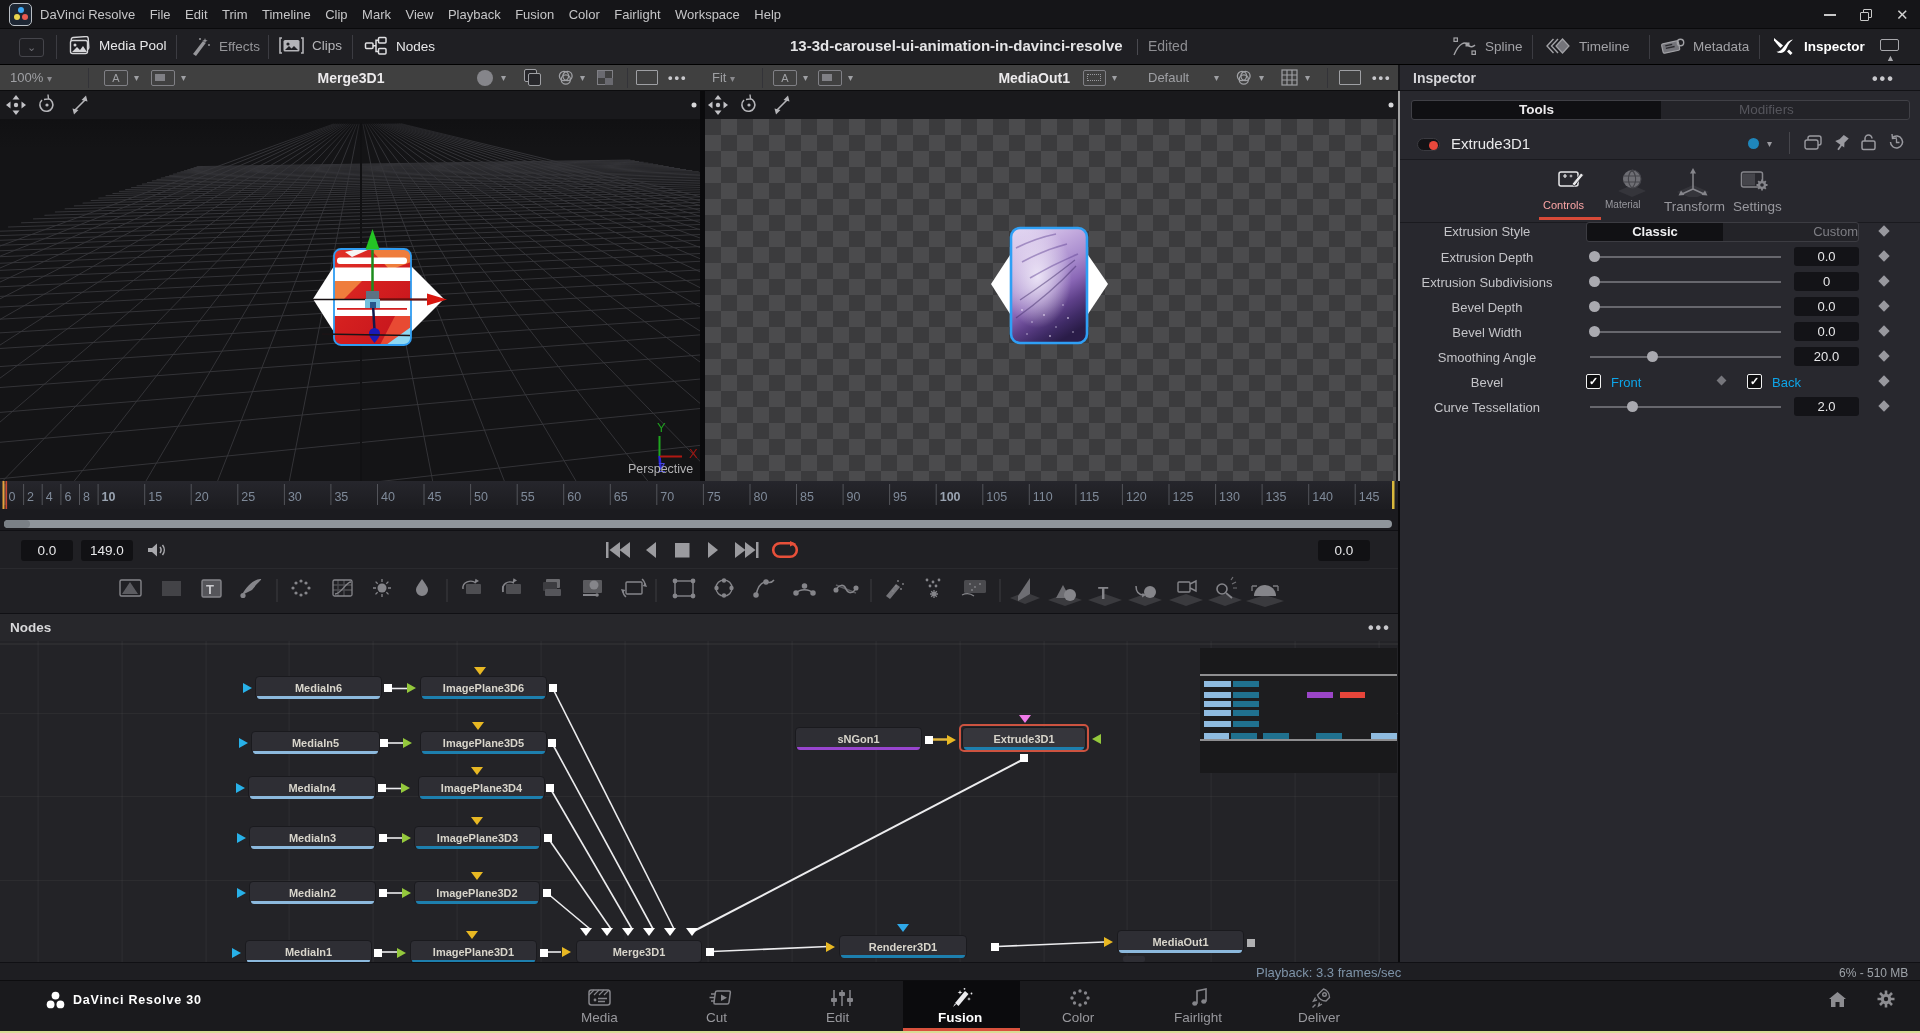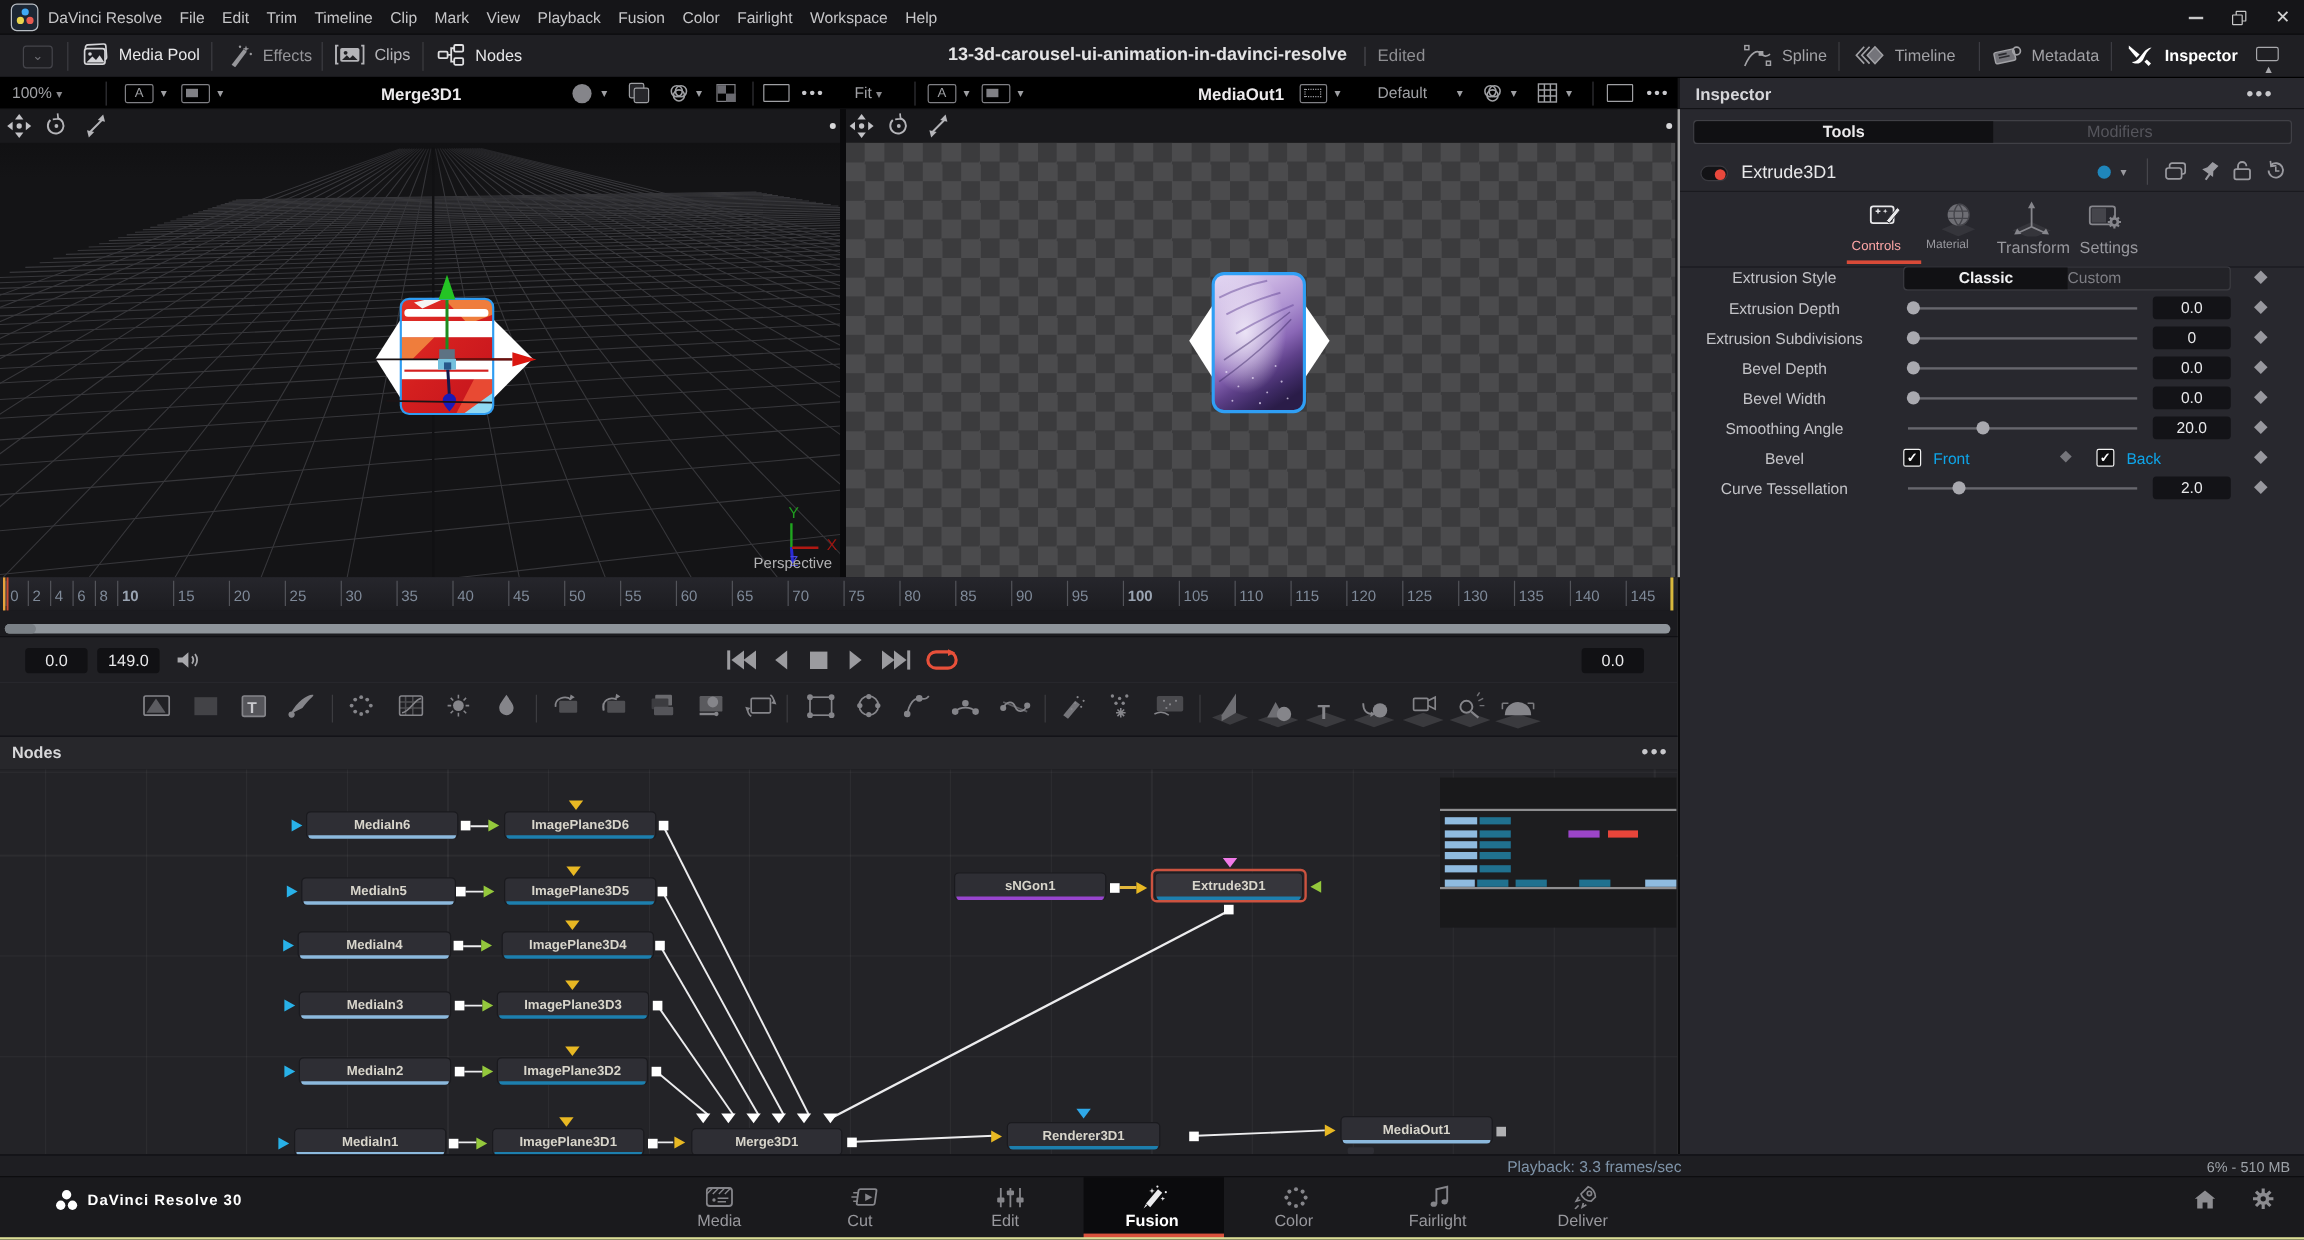--- a/index.html
+++ b/index.html
@@ -145,21 +145,21 @@
           <path d="M21 3.5c-2.8.4-5 2-6.5 4l-4 5c-1.5 2-3.5 3-6 3.2 2 1.6 5 1.8 7.2.3 1.8-1.2 2.6-3 3.4-4.8.9-2.2 2.6-5 5.9-7.7z"></path>
           <path d="M17 13.5l3.5 3.5-2 2-3.5-3.5z"></path>
         </g>
       </svg>
   <span style="font-weight:700">Inspector</span>
     </div>
  <div class="abs" style="left:1880px;top:10px;width:19px;height:12px;border:1.4px solid #a8a8ac;border-radius:2px"></div>
  <div class="abs" style="left:1886px;top:24px;color:#a8a8ac;font-size:9px">▲</div>
 </div>
 
-<div class="abs" style="left:0;top:65px;width:1398px;height:26px;background:#000000;border-bottom:1px solid #0c0c0e;color:#9fa0a4;font-size:13px">
+<div class="abs" style="left:0;top:65px;width:1398px;height:26px;background:#404040;border-bottom:1px solid #0c0c0e;color:#9fa0a4;font-size:13px">
  <div class="abs" style="left:10px;top:5px">100% <span style="font-size:10px;color:#8a8a8e">▾</span></div>
  <div class="abs vsep" style="left:88px;top:3px;height:20px;background:#333338"></div>
  <div class="abs" style="left:104px;top:5px;width:24px;height:16px;border:1.3px solid #808085;border-radius:2px;text-align:center;line-height:15px;font-size:11px">A</div>
  <div class="abs" style="left:134px;top:7px;font-size:10px">▾</div>
  <div class="abs" style="left:151px;top:5px;width:24px;height:16px;border:1.3px solid #808085;border-radius:2px">
       <div class="abs" style="left:3px;top:3px;width:10px;height:7px;background:#808085"></div>
     </div>
  <div class="abs" style="left:181px;top:7px;font-size:10px">▾</div>
  <div class="abs" style="left:280px;top:5px;width:142px;text-align:center;color:#eceaec;font-weight:700;font-size:14px">Merge3D1</div>
  <div class="abs" style="left:477px;top:5px;width:16px;height:16px;border-radius:50%;background:#85858a"></div>
@@ -539,21 +539,21 @@
       <circle cx="22" cy="17" r="1.8" fill="#28282e"></circle>
     </svg>
  <div class="abs" style="left:333px;top:108px;color:#98989e;font-size:13.5px">Settings</div>
  <div class="abs" style="left:0;top:131px;width:520px;height:1px;background:#1a1a1f"></div>
 </div>
 
 <div class="abs" style="left:1398px;top:91px;width:522px;height:400px;pointer-events:none;font-size:13px">
  <div class="lbl" style="left:0;top:133px;width:178px">Extrusion Style</div>
  <div class="abs" style="left:188px;top:131px;width:273px;height:20px;border:1px solid #3c3c42;border-radius:3px;background:#232328">
    <div class="abs" style="left:0;top:0;width:136px;height:18px;background:#111114;border-radius:3px 0 0 3px;color:#f0f0f2;font-weight:700;text-align:center;line-height:18px">Classic</div>
-   <div class="abs" style="left:136px;top:0;width:135px;height:18px;color:#7e7e84;text-align:left;line-height:18px">Custom</div>
+   <div class="abs" style="left:136px;top:0;width:135px;height:18px;color:#7e7e84;text-align:right;line-height:18px">Custom</div>
  </div>
  <div class="dia" style="left:482px;top:136px"></div>
  <div class="lbl" style="left:0;top:159px;width:178px">Extrusion Depth</div>
  <div class="strack" style="left:192px;top:165px;width:191px"></div>
     <div class="knob" style="left:191px;top:160px"></div>
  <div class="vbox" style="left:396px;top:156px;width:65px">0.0</div>
  <div class="dia" style="left:482px;top:161px"></div>
  <div class="lbl" style="left:0;top:184px;width:178px">Extrusion Subdivisions</div>
  <div class="strack" style="left:192px;top:190px;width:191px"></div>
     <div class="knob" style="left:191px;top:185px"></div>

